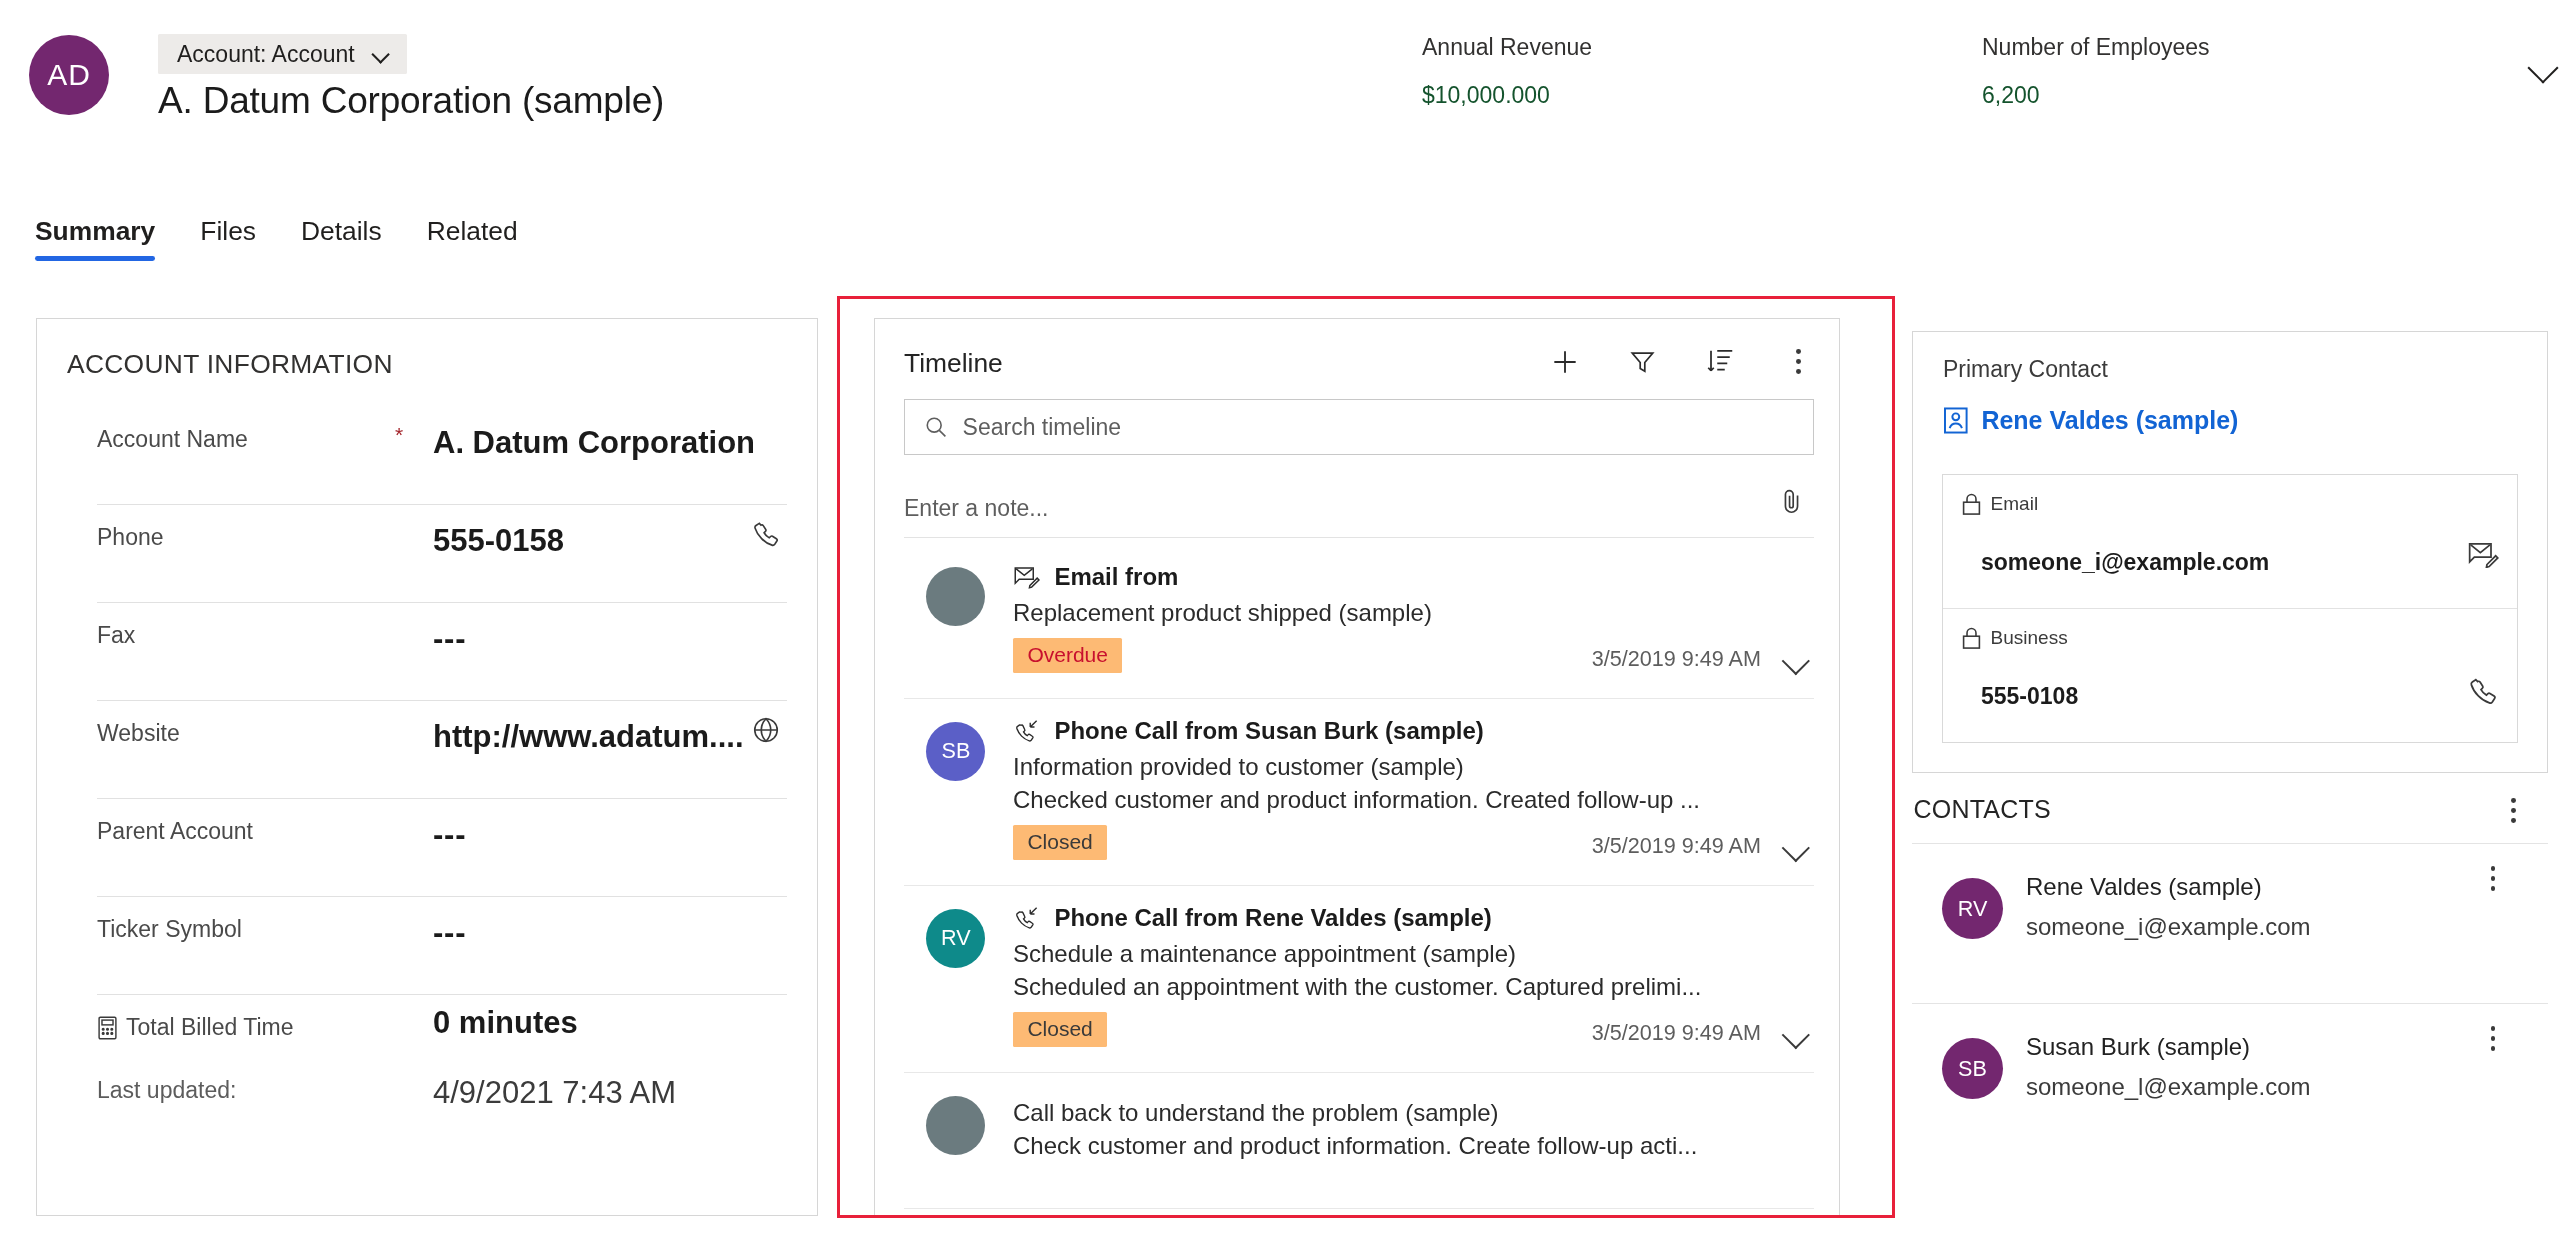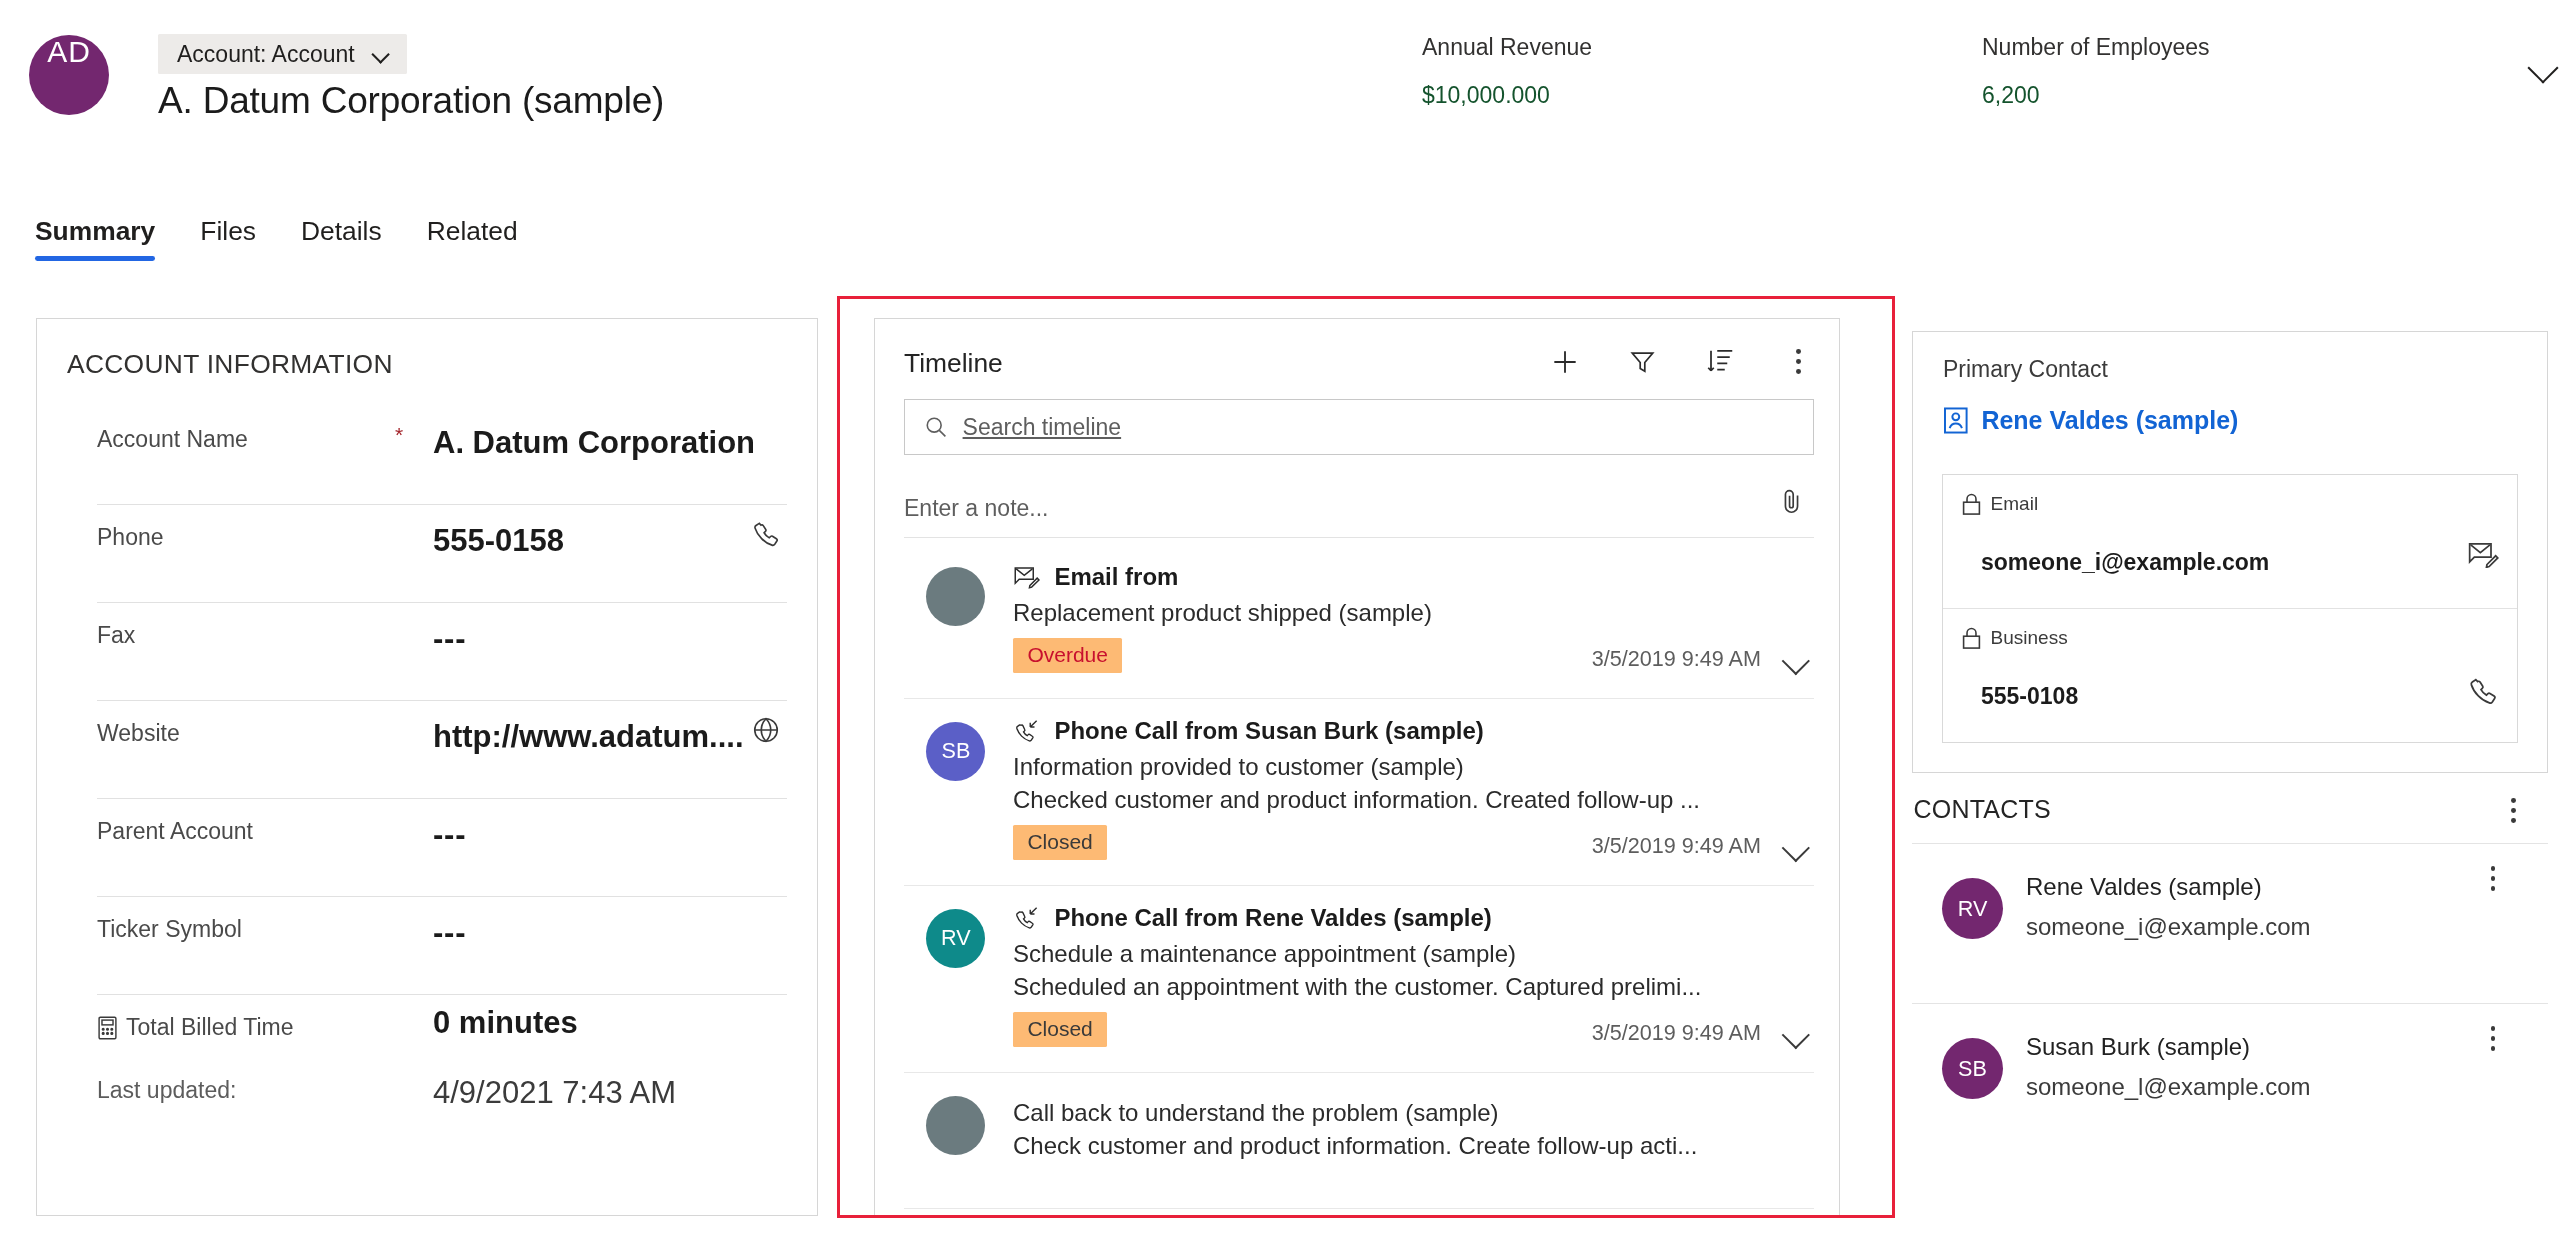--- a/index.html
+++ b/index.html
@@ -11,21 +11,21 @@
     overflow: hidden;
   }
   .page { position: relative; width: 2576px; height: 1240px; }
 
   
   .header { position: absolute; left: 0; top: 0; width: 2576px; height: 172px; }
   .avatar-big {
     position: absolute; left: 29px; top: 35px;
     width: 80px; height: 80px; border-radius: 50%;
     background: #73276f; color: #fff;
-    display: flex; justify-content: center;
+    display: flex; align-items: center; justify-content: center;
     font-size: 30px; letter-spacing: 0.8px;
   }
   .entity-chip {
     position: absolute; left: 158px; top: 34px;
     height: 40px; padding: 0 17.6px 0 19px;
     background: #edebe9; color: #201f1e;
     display: flex; align-items: center; gap: 17.6px;
     font-size: 23px; border-radius: 1.6px;
   }
   .chev { display: inline-block; width: 17px; height: 17px; position: relative; }
@@ -109,21 +109,21 @@
   }
   .timeline-card { position: absolute; left: 874px; top: 318px; width: 966px; height: 898px; overflow: hidden; }
   .tl-head { position: absolute; left: 29px; top: 24px; right: 19px; height: 45px; }
   .tl-title { font-size: 26.4px; color: #242424; position: absolute; left: 0; top: 4.8px; }
   .tl-actions { position: absolute; right: 4.8px; top: 0; display: flex; gap: 43px; align-items: center; }
   .tl-action { width: 35px; height: 35px; cursor: pointer; display: flex; align-items: center; justify-content: center; }
   .tl-search {
     position: absolute; left: 29px; top: 80px; width: 910px; height: 56px;
     border: 1.3px solid #c8c8c8; display: flex; align-items: center; gap: 14.4px; padding-left: 17.6px;
   }
-  .tl-search-text { font-size: 23px; color: #5e5e5e; text-decoration: underline; }
+  .tl-search-text { font-size: 23px; color: #5e5e5e; }
   .tl-note {
     position: absolute; left: 29px; top: 160px; width: 910px; height: 59px;
     border-bottom: 1.3px solid #e3e3e3; display: flex; align-items: center;
   }
   .tl-note-text { font-size: 23px; color: #5e5e5e; }
   .tl-clip { position: absolute; right: 4.8px; top: 6.4px; width: 32px; height: 35px; cursor: pointer; }
 
   .tl-list { position: absolute; left: 29px; top: 226px; width: 910px; }
   .tl-item { position: relative; padding: 17.6px 0 14.4px 109px; border-bottom: 1.3px solid #e8e8e8; min-height: 136px; }
   .tl-avatar {

